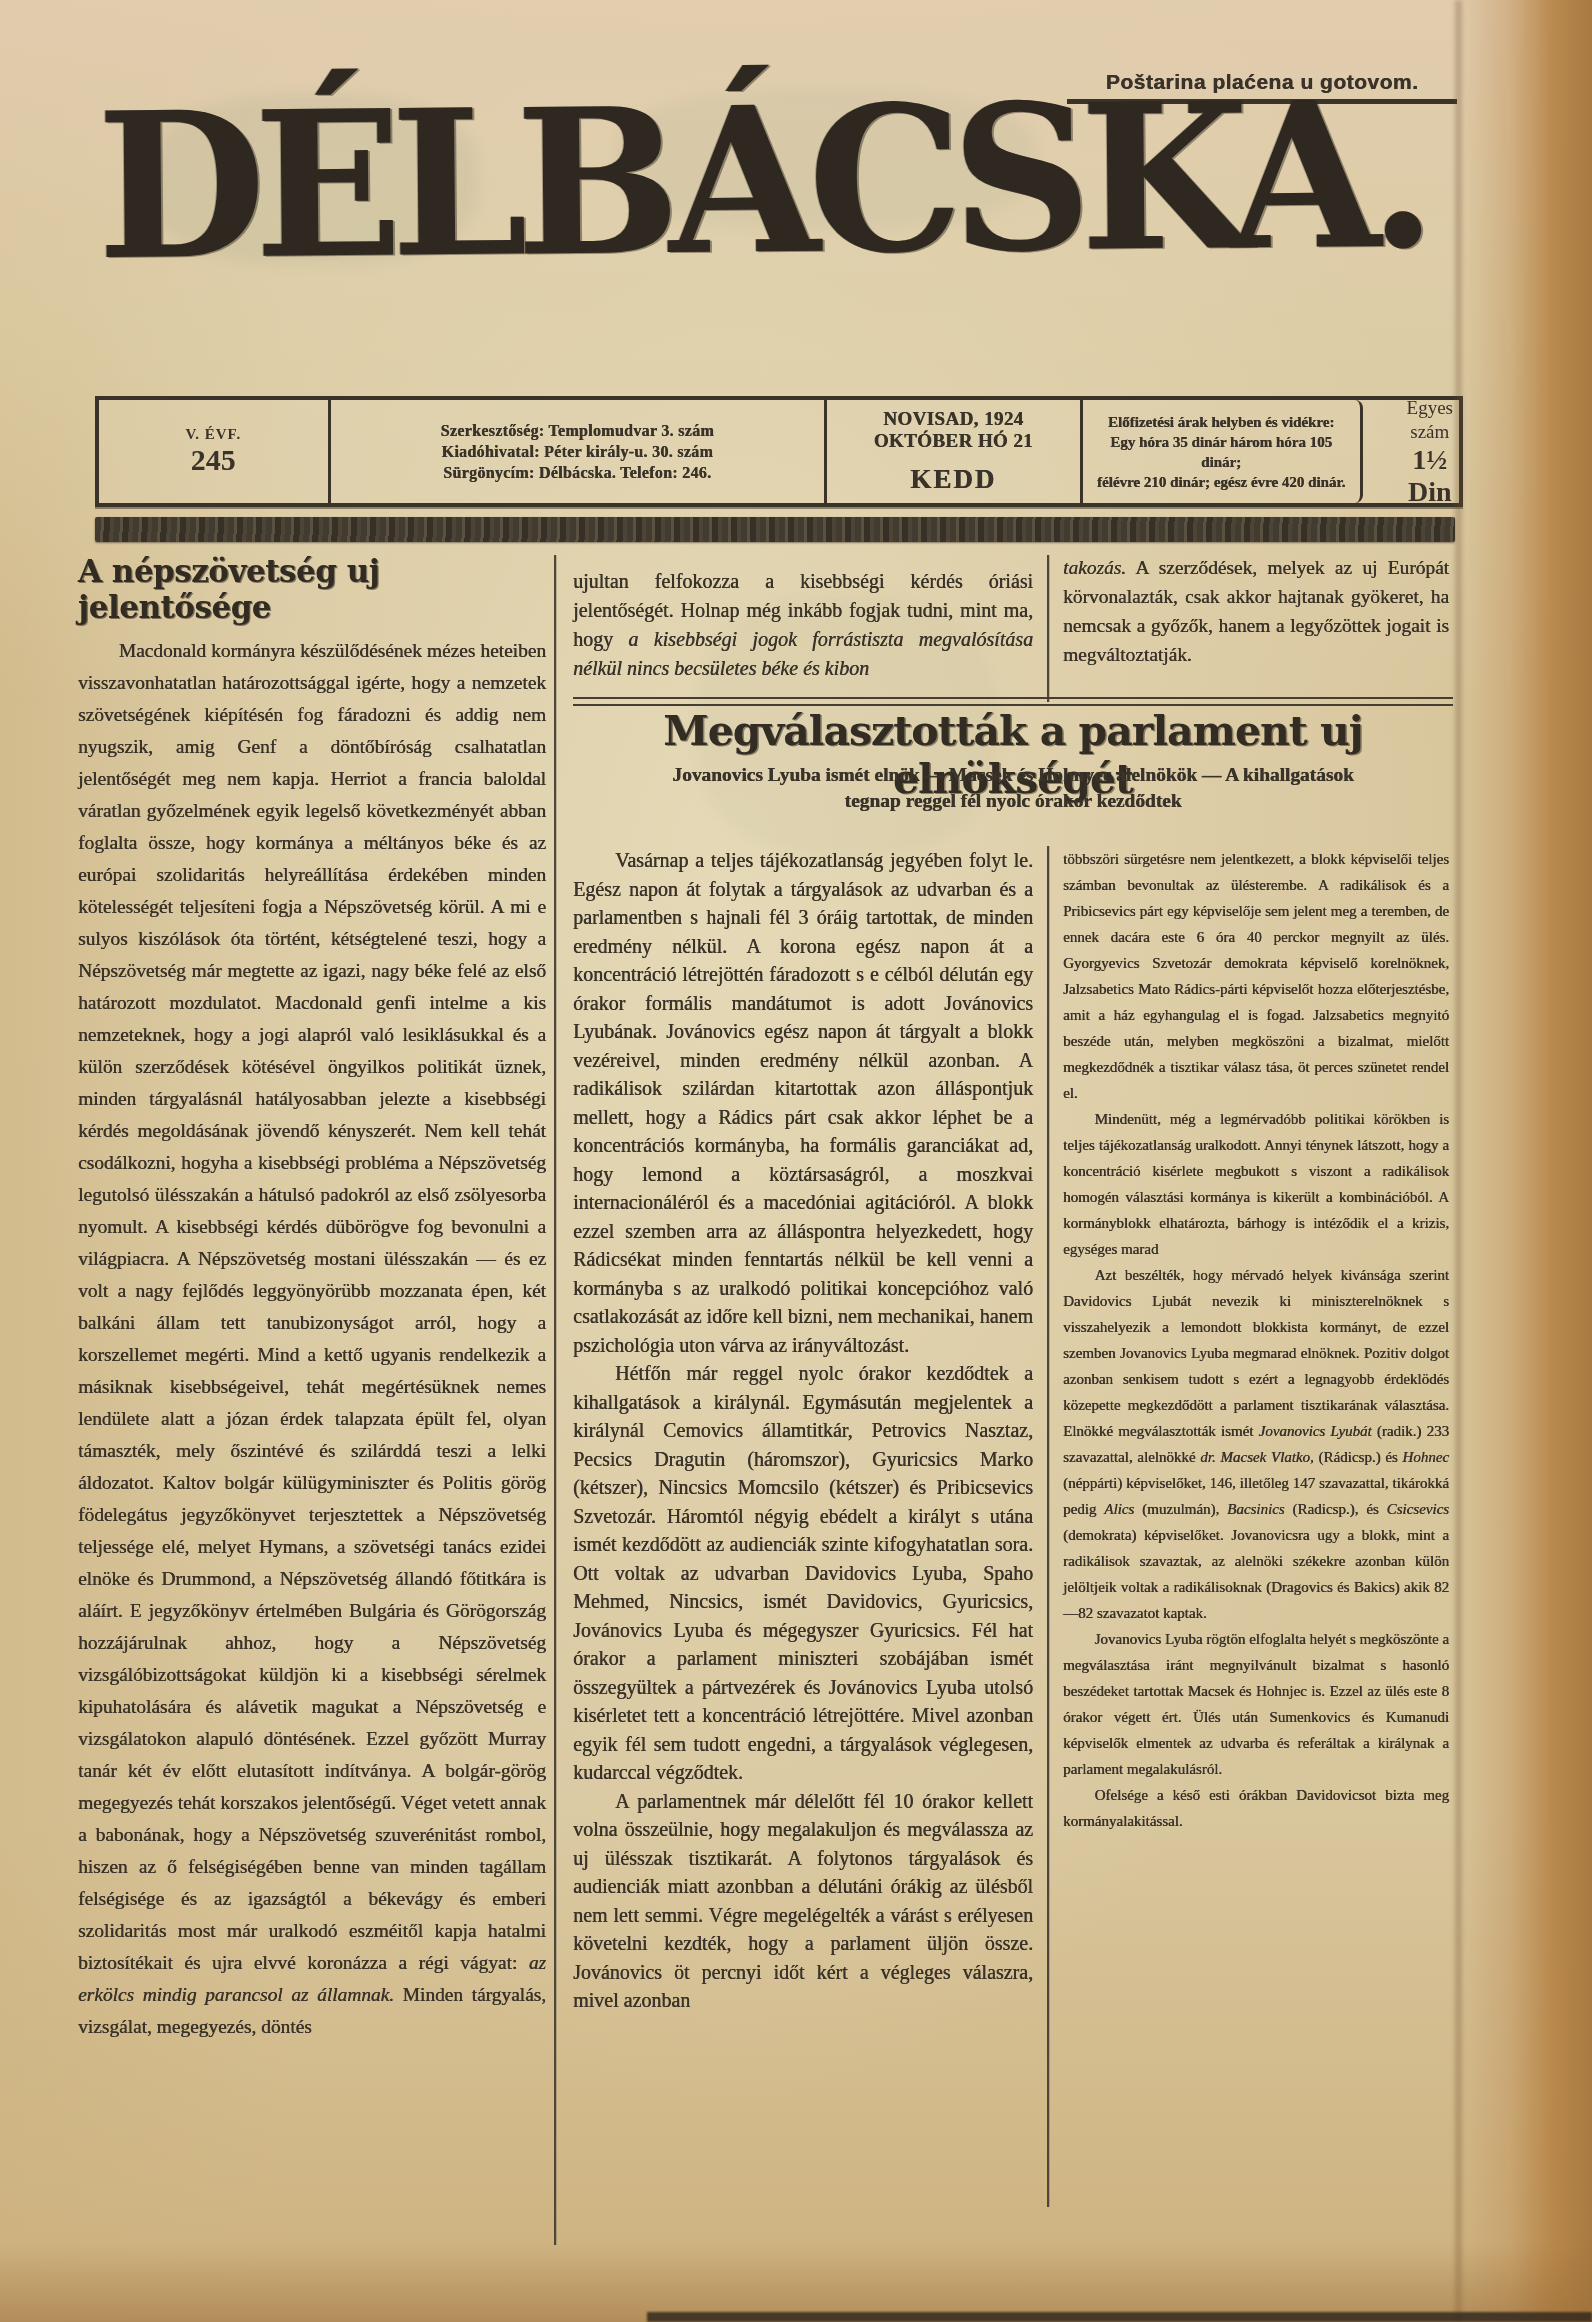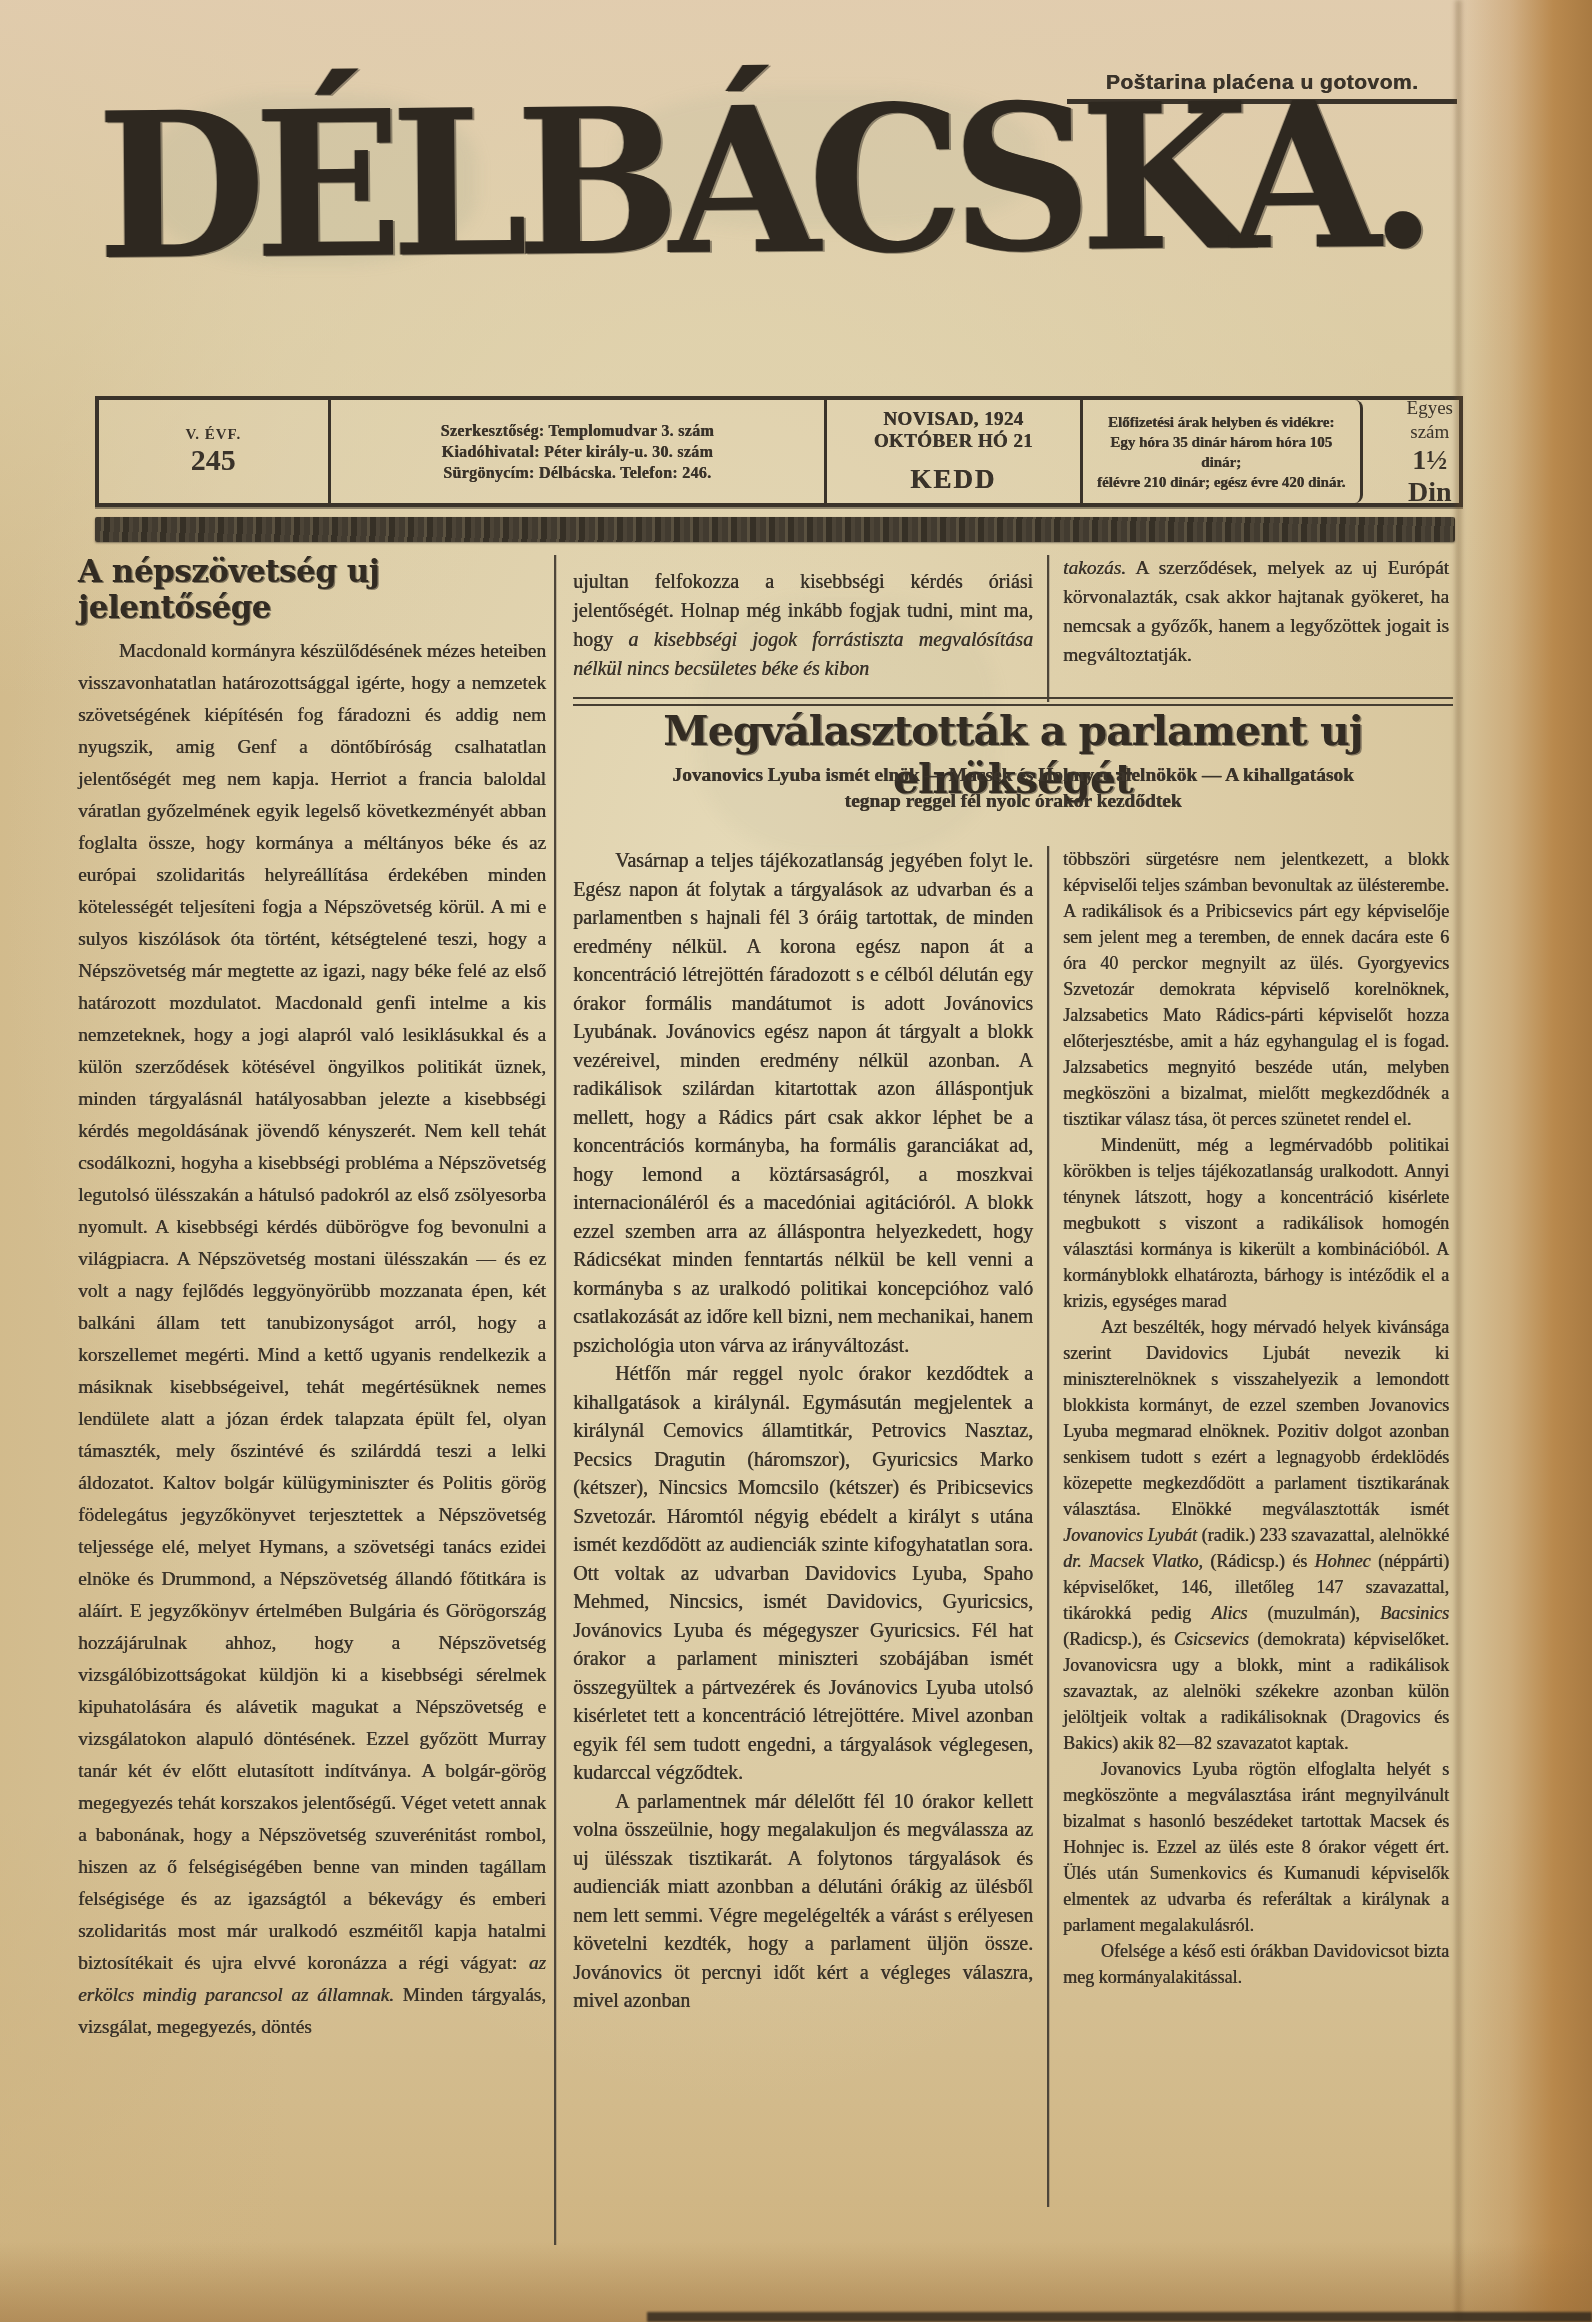--- a/index.html
+++ b/index.html
@@ -86,21 +86,21 @@
     font-family:"DejaVu Serif",serif;font-weight:bold;font-size:41px;line-height:48px;
     letter-spacing:-1px;color:#332c23;text-shadow:1.4px 1px 0 rgba(51,44,35,0.5);
   }
   #main-subheadline{
     left:573px;top:762px;width:880px;text-align:center;
     font-weight:bold;font-size:19.4px;line-height:26px;text-shadow:0.5px 0 0 currentColor;
   }
   #col-mid{left:573px;top:846px;width:460px;}
   #col-mid .bodytext{font-size:20px;line-height:28.5px;}
   #col-right{left:1063px;top:846px;width:386px;}
-  #col-right .bodytext{font-size:18px;line-height:26px;}
+  #col-right .bodytext{font-size:15px;line-height:26px;}
   
   .ghost{pointer-events:none;border-radius:40%;filter:blur(7px);}
   #ghost-1{left:149px;top:95px;width:328px;height:169px;background:rgba(142,158,128,0.14);}
   #ghost-2{left:617px;top:90px;width:418px;height:139px;background:rgba(138,156,126,0.10);}
   #ghost-3{left:697px;top:597px;width:299px;height:259px;background:rgba(150,162,130,0.07);}
   #edge-right{
     right:0;top:0;width:137px;height:2322px;pointer-events:none;
     background:linear-gradient(90deg, rgba(185,135,78,0) 0%, rgba(190,142,85,0.45) 40%, rgba(181,130,68,0.9) 72%, #a87a42 100%);
   }
   #edge-crease{left:1455px;top:0;width:7px;height:2322px;background:rgba(95,64,31,0.28);filter:blur(2px);pointer-events:none;}

